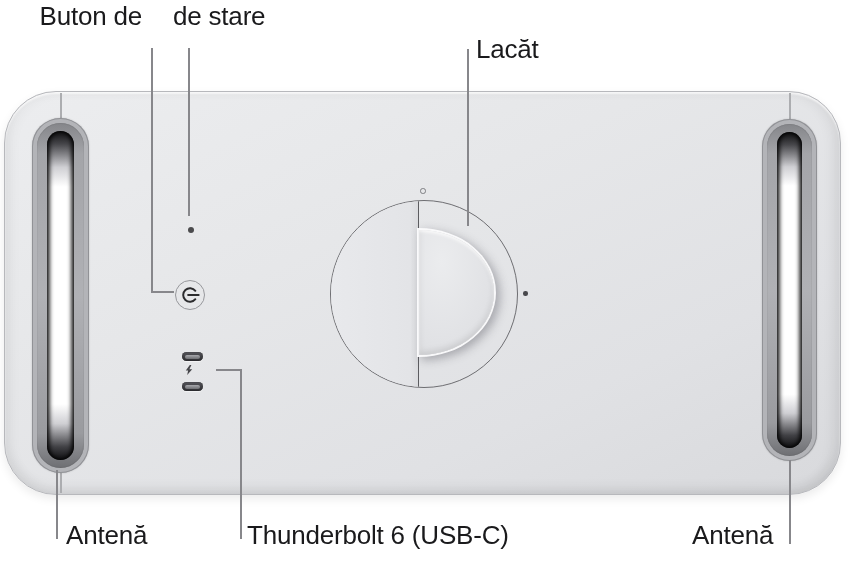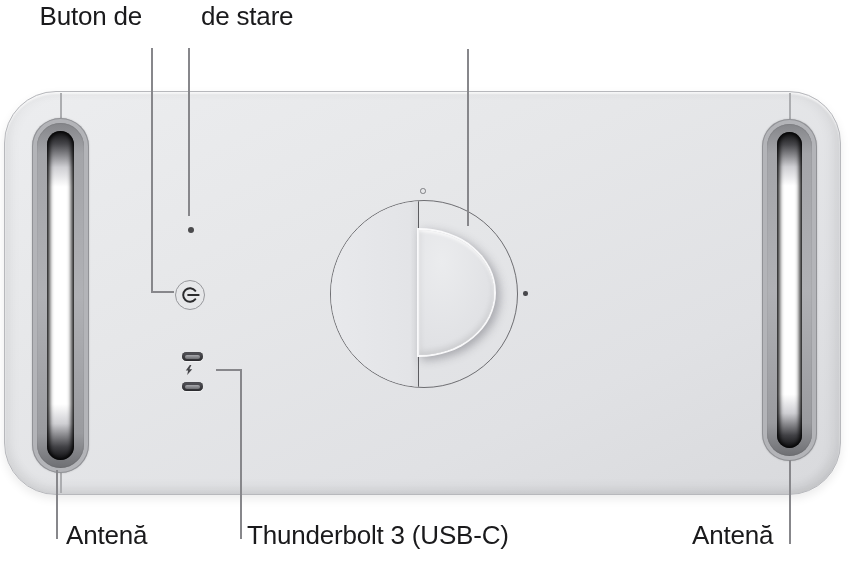--- a/index.html
+++ b/index.html
@@ -13,21 +13,21 @@
   .label{
     position:absolute; font-size:26px; line-height:33px; letter-spacing:-0.2px;
     white-space:nowrap; color:#1a1a1c;
   }
   .label-power{left:0; top:0; width:142px; text-align:right;}
   .label-status{left:173px; top:0;}
   .label-latch{left:476px; top:33px;}
   .label-antenna-left{left:66px; top:519px;}
   .label-thunderbolt{left:247px; top:519px;}
   .label-antenna-right{left:692px; top:519px;}
-  .label span{display:block;padding-left:28px;}
+  .label span{display:block;}
 
   
   .callout{position:absolute; z-index:30;}
   .line-power{left:151px; top:48px; width:21px; height:243px;
     border-left:2.4px solid #87878b; border-bottom:2.4px solid #87878b;}
   .line-status{left:188px; top:48px; width:2.4px; height:168px; background:#87878b;}
   .line-latch{left:466.5px; top:49px; width:2.4px; height:177px; background:#87878b;}
   .line-tb{left:216px; top:368.5px; width:24px; height:168px;
     border-top:2.4px solid #87878b; border-right:2.4px solid #87878b;}
   .line-antenna-left{left:55.5px; top:470px; width:2.4px; height:69px; background:#87878b;}
@@ -154,17 +154,18 @@
   <div class="callout line-tb"></div>
   <div class="callout line-antenna-left"></div>
   <div class="callout line-antenna-right"></div>
 
   <div class="label label-power">
     <span>Buton de</span>
   </div>
   <div class="label label-status">
     <span>de stare</span>
   </div>
+  <div class="label label-latch">Lacăt</div>
   <div class="label label-antenna-left">Antenă</div>
-  <div class="label label-thunderbolt">Thunderbolt 3 (USB-C)</div>
+  <div class="label label-thunderbolt">Thunderbolt 6 (USB-C)</div>
   <div class="label label-antenna-right">Antenă</div>
 
 </div>
 
 </body></html>

